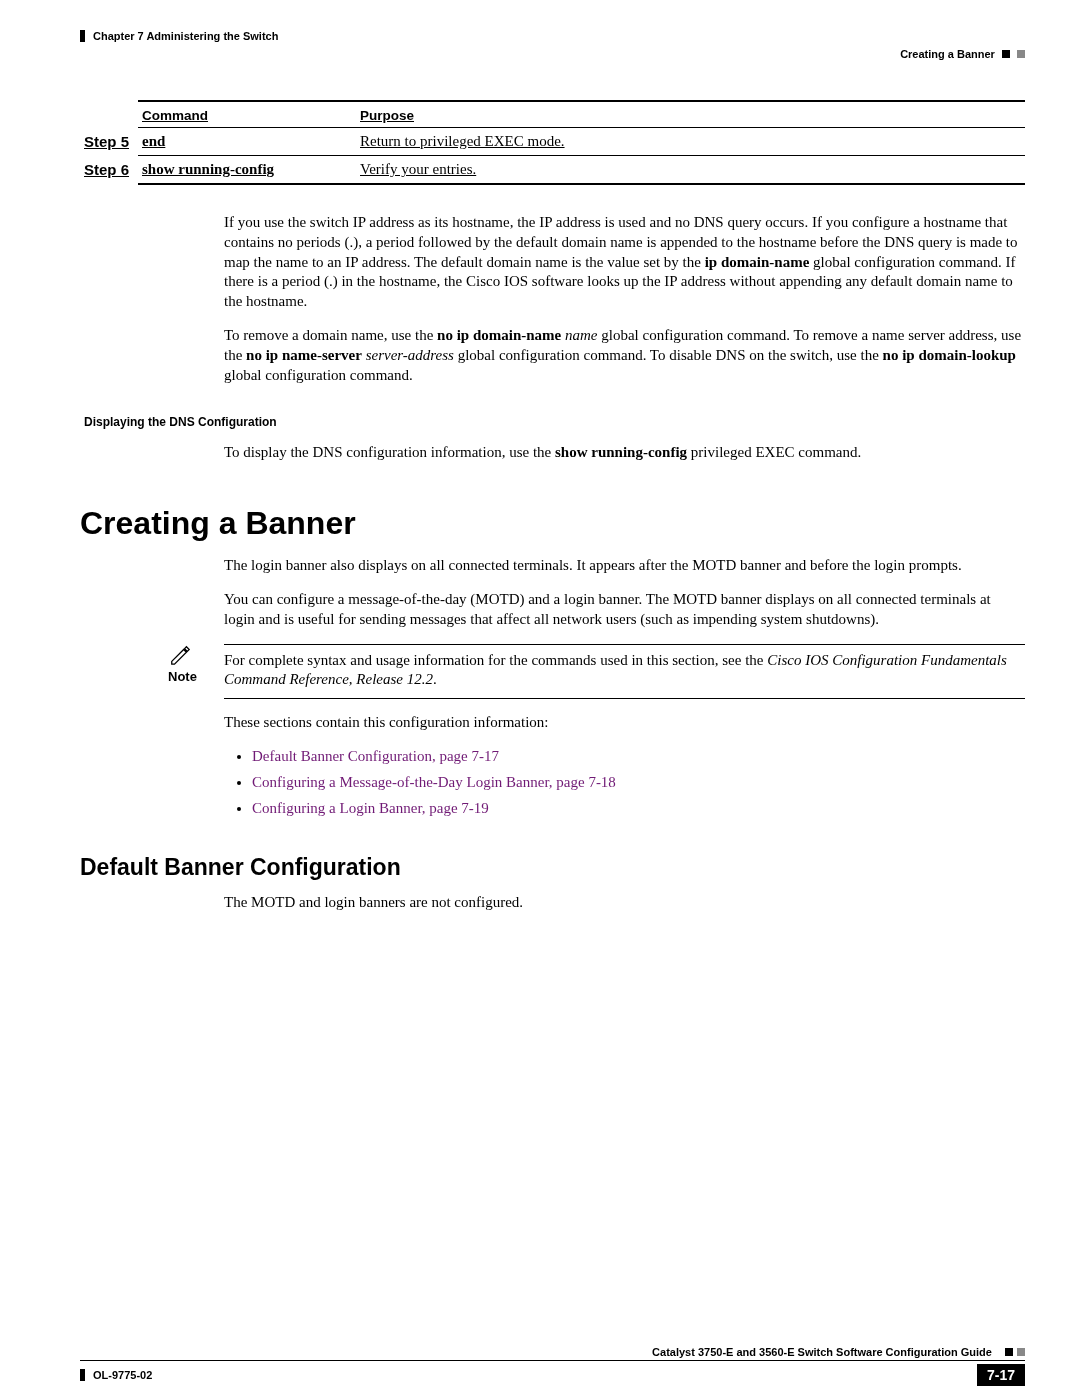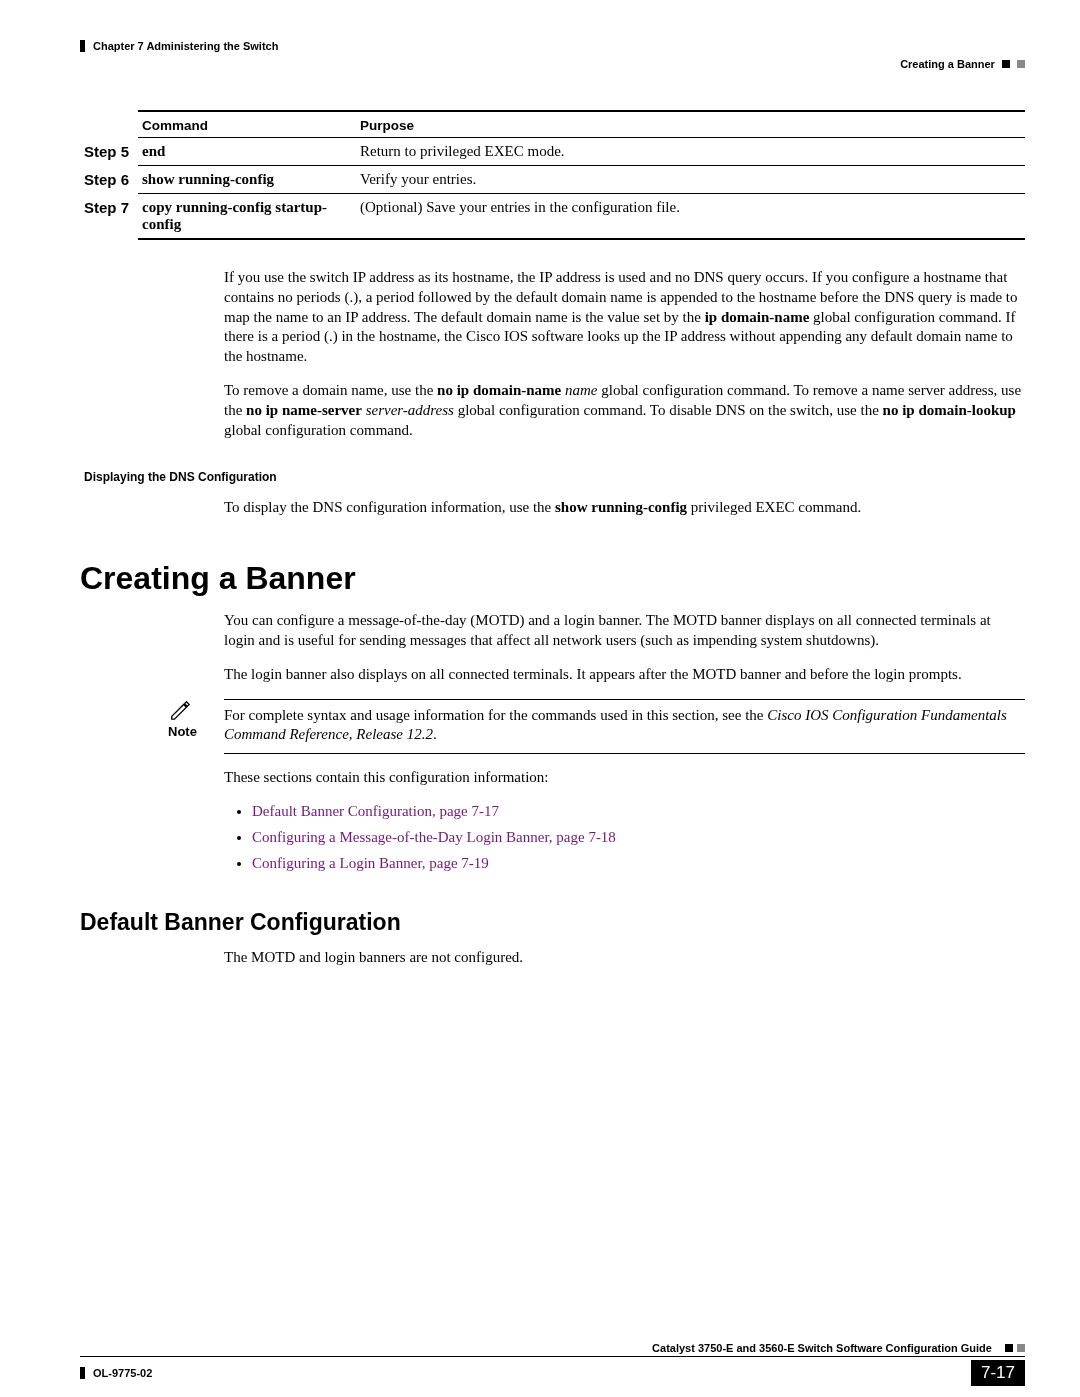--- a/index.html
+++ b/index.html
@@ -5,21 +5,21 @@
   body {
     margin: 0;
     padding: 0;
     background: #fff;
     font-family: "Times New Roman", Times, serif;
     font-size: 15px;
     color: #000;
     width: 1080px;
   }
   .page {
-    padding: 40px 55px 25px 80px;
+    padding: 30px 55px 25px 80px;
     box-sizing: border-box;
     position: relative;
     width: 1080px;
     min-height: 1397px;
   }
   .sans { font-family: Arial, Helvetica, sans-serif; }
   .header-line {
     display: flex;
     align-items: center;
     margin-bottom: 4px;
@@ -40,20 +40,21 @@
     text-align: right;
     font-size: 11px;
     font-weight: bold;
     margin-top: 6px;
     margin-bottom: 40px;
   }
   .cmd-table {
     width: 100%;
     border-collapse: collapse;
     margin-bottom: 28px;
+    text-decoration: underline;
   }
   .cmd-table th {
     text-align: left;
     font-family: Arial, sans-serif;
     font-weight: bold;
     font-size: 13.5px;
     border-top: 2px solid #000;
     border-bottom: 1px solid #000;
     padding: 6px 4px 4px 4px;
   }
@@ -160,22 +161,22 @@
     font-family: Arial, sans-serif;
     font-weight: bold;
     font-size: 11px;
     display:flex;
     align-items:center;
   }
   .page-badge {
     background:#000;
     color:#fff;
     font-family: Arial, sans-serif;
-    font-weight: normal;
-    font-size: 17px;
+    font-weight: bold;
+    font-size: 14px;
     padding: 3px 10px;
   }
   b { font-weight: bold; }
   i { font-style: italic; }
   .guide-sqs { display:inline-flex; align-items:center; margin-left:6px; }
 </style>
 </head>
 <body>
 
 <div class="page">
@@ -202,46 +203,41 @@
       <tr>
         <td class="step-cell" style="border:none;">Step 5</td>
         <td class="cmd-cell">end</td>
         <td>Return to privileged EXEC mode.</td>
       </tr>
       <tr>
         <td class="step-cell" style="border:none;">Step 6</td>
         <td class="cmd-cell">show running-config</td>
         <td>Verify your entries.</td>
       </tr>
-      <tr>
-        <td class="step-cell" style="border:none;">Step 7</td>
-        <td class="cmd-cell">copy running-config startup-config</td>
-        <td>(Optional) Save your entries in the configuration file.</td>
-      </tr>
     </tbody>
   </table>
 
   <div class="body-block">
     <span>If you use the switch IP address as its hostname, the IP address is used and no DNS query occurs. If you configure a hostname that contains no periods (.), a period followed by the default domain name is appended to the hostname before the DNS query is made to map the name to an IP address. The default domain name is the value set by the </span><b>ip domain-name</b><span> global configuration command. If there is a period (.) in the hostname, the Cisco IOS software looks up the IP address without appending any default domain name to the hostname.</span>
   </div>
 
   <div class="body-block">
     <span>To remove a domain name, use the </span><b>no ip domain-name</b><i> name</i><span> global configuration command. To remove a name server address, use the </span><b>no ip name-server</b><i> server-address</i><span> global configuration command. To disable DNS on the switch, use the </span><b>no ip domain-lookup</b><span> global configuration command.</span>
   </div>
 
   <div class="h3">Displaying the DNS Configuration</div>
 
   <div class="body-block">
     <span>To display the DNS configuration information, use the </span><b>show running-config</b><span> privileged EXEC command.</span>
   </div>
 
   <div class="h1">Creating a Banner</div>
 
+  <div class="body-block">The login banner also displays on all connected terminals. It appears after the MOTD banner and before the login prompts.</div>
   <div class="body-block">You can configure a message-of-the-day (MOTD) and a login banner. The MOTD banner displays on all connected terminals at login and is useful for sending messages that affect all network users (such as impending system shutdowns).</div>
-  <div class="body-block">The login banner also displays on all connected terminals. It appears after the MOTD banner and before the login prompts.</div>
 
   <div class="note-row">
     <div class="note-icon-col">
       <svg class="pencil" viewBox="0 0 24 24">
           <path d="M3 19 L16 6 L19 9 L6 22 L3 22 Z M17 5 L19 3 L22 6 L20 8 Z" fill="none" stroke="#000" stroke-width="1.4"></path>
         </svg>
       <span class="note-label">Note</span>
     </div>
     <div class="note-text">
       <span>For complete syntax and usage information for the commands used in this section, see the </span><i>Cisco IOS Configuration Fundamentals Command Reference, Release 12.2</i><span>.</span>

